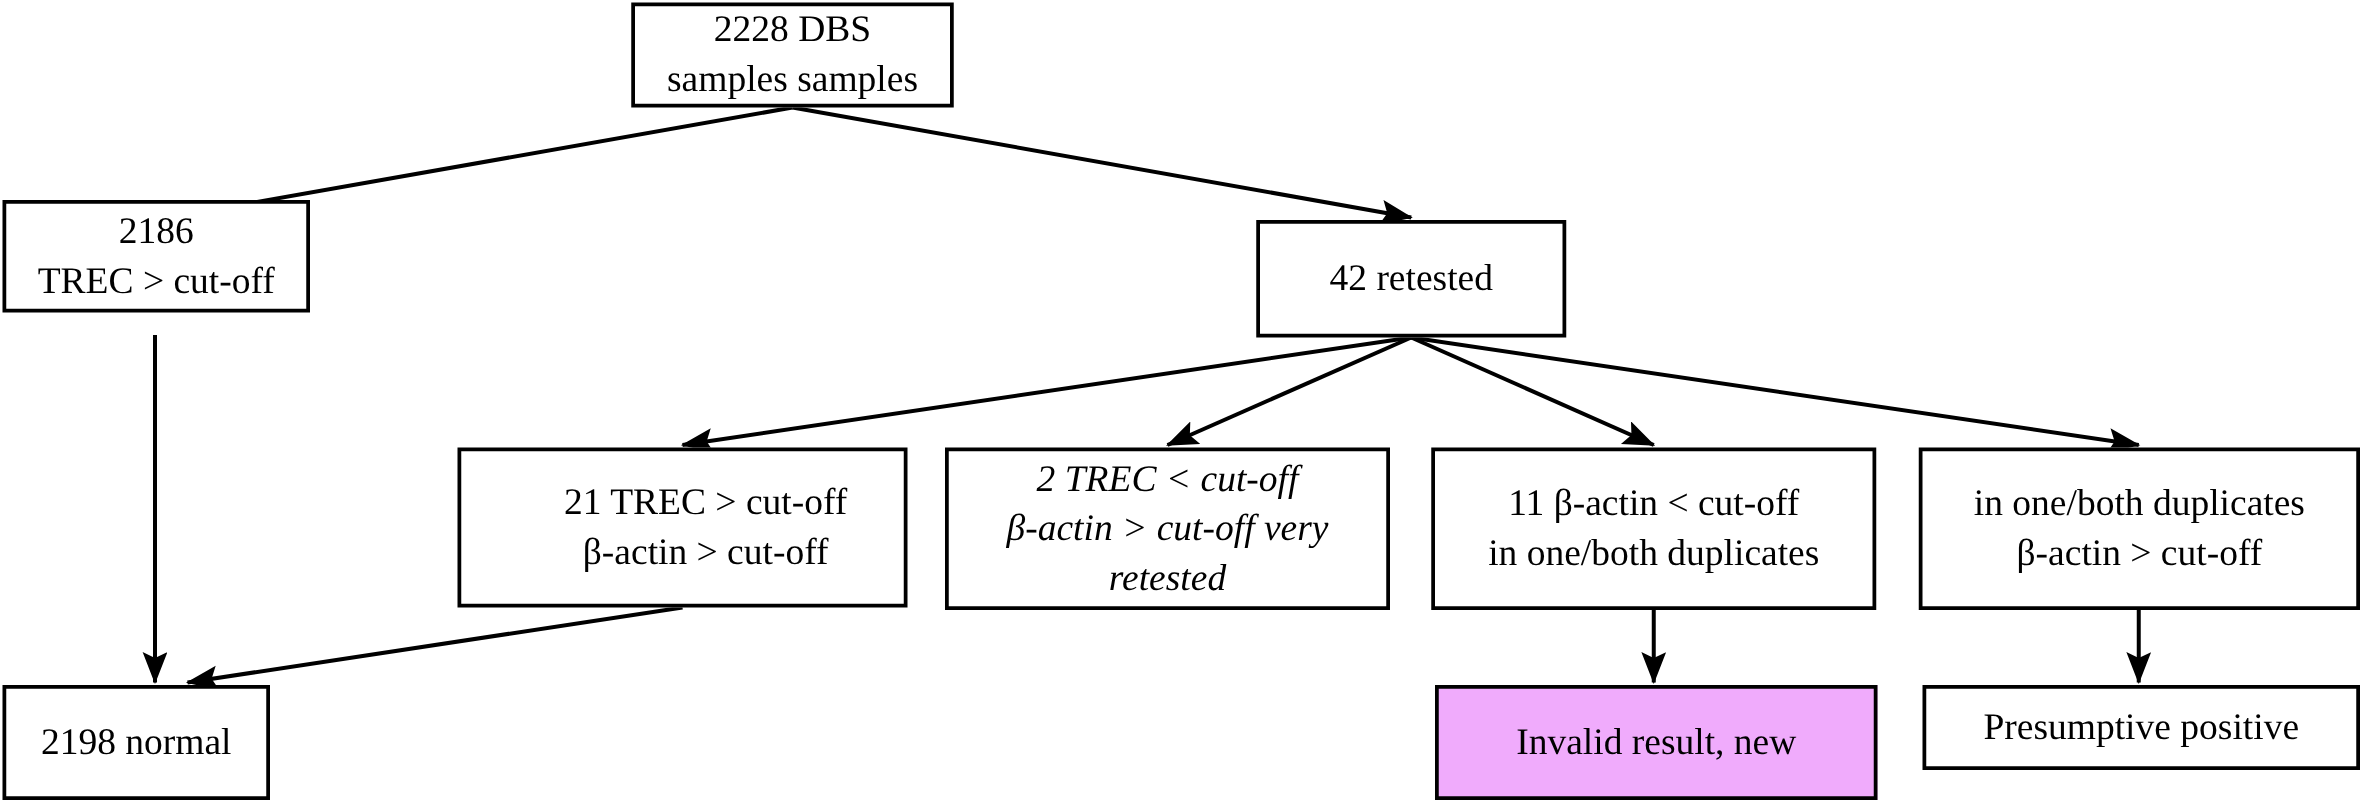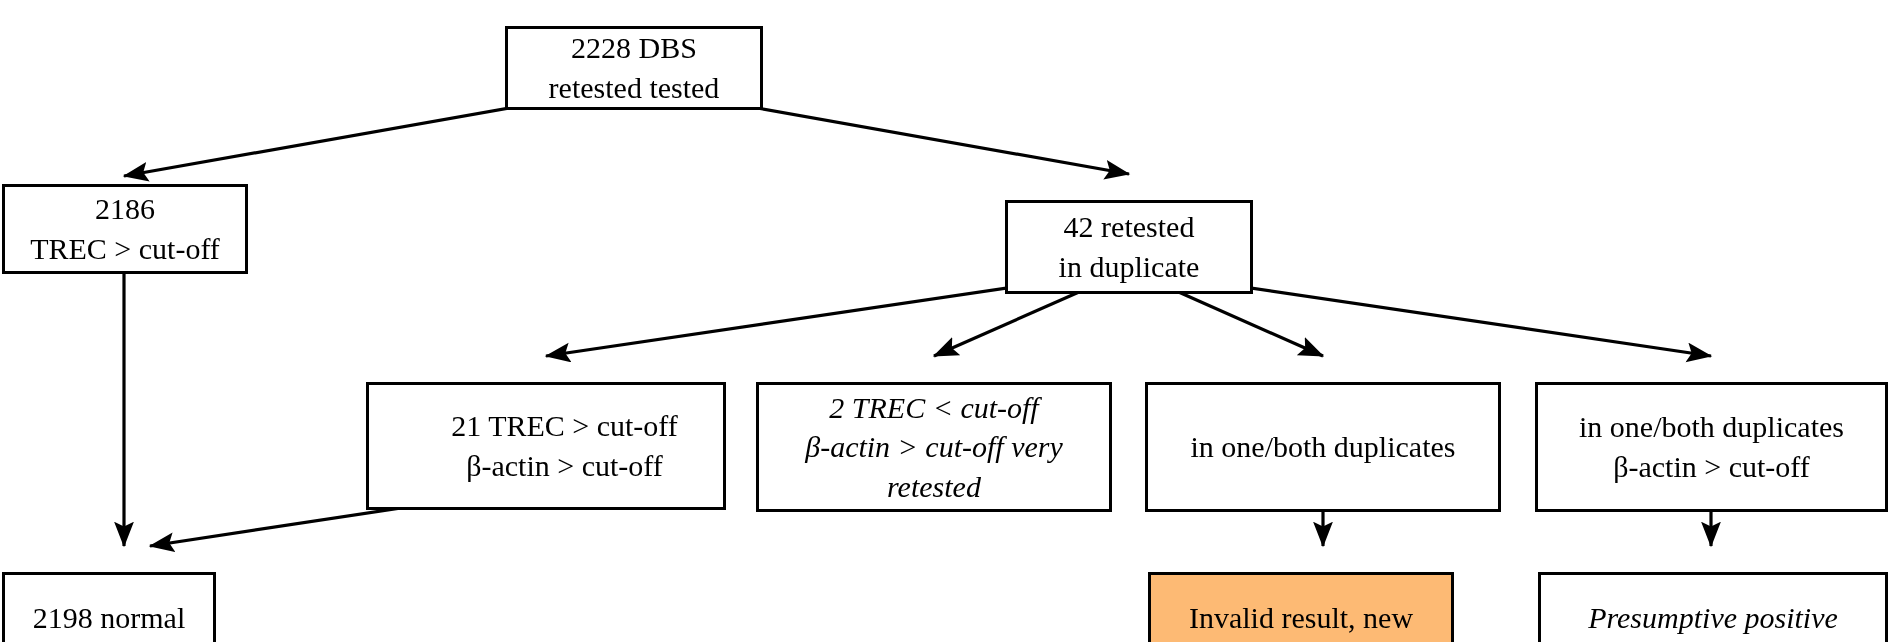--- a/index.html
+++ b/index.html
@@ -32,21 +32,20 @@
     border: 3px solid #000000;
     background: #ffffff;
     display: flex;
     flex-direction: column;
     align-items: center;
     justify-content: center;
     text-align: right;
     line-height: 1.32;
     font-size: 30px;
     padding: 2px 6px;
-    margin-top: 24px;
   }
   .node .line {
     display: block;
     white-space: nowrap;
   }
 </style>
 </head>
 <body>
 
 <div id="flowchart-canvas">
@@ -65,49 +64,49 @@
         <polyline points="1129,270 1711,356"></polyline>
         <polyline points="124,268 124,546"></polyline>
         <polyline points="546,486 150,546"></polyline>
         <polyline points="1323,488 1323,546"></polyline>
         <polyline points="1711,488 1711,546"></polyline>
       </g>
   </svg>
   <div id="nodes-group">
       <div class="node" style="left: 505px; top: 2px; width: 258px; height: 84px; border-color: rgb(0, 0, 0); background: rgb(255, 255, 255);">
         <span class="line">2228 DBS</span>
-        <span class="line">retested tested</span>
+        <span class="line">samples samples</span>
       </div>
       <div class="node" style="left: 2px; top: 160px; width: 246px; height: 90px; border-color: rgb(0, 0, 0); background: rgb(255, 255, 255);">
         <span class="line">2186</span>
         <span class="line">TREC &gt; cut-off</span>
       </div>
       <div class="node" style="left: 1005px; top: 176px; width: 248px; height: 94px; border-color: rgb(0, 0, 0); background: rgb(255, 255, 255);">
         <span class="line">42 retested</span>
-        <span class="line">in duplicate</span>
       </div>
       <div class="node" style="left: 366px; top: 358px; width: 360px; height: 128px; border-color: rgb(0, 0, 0); background: rgb(255, 255, 255); padding-left: 43px;">
         <span class="line">21 TREC &gt; cut-off</span>
         <span class="line">β-actin &gt; cut-off</span>
       </div>
       <div class="node" style="left: 756px; top: 358px; width: 356px; height: 130px; border-color: rgb(0, 0, 0); background: rgb(255, 255, 255); font-style: italic;">
         <span class="line">2 TREC &lt; cut-off</span>
         <span class="line">β-actin &gt; cut-off very</span>
         <span class="line">retested</span>
       </div>
       <div class="node" style="left: 1145px; top: 358px; width: 356px; height: 130px; border-color: rgb(0, 0, 0); background: rgb(255, 255, 255);">
+        <span class="line">11 β-actin &lt; cut-off</span>
         <span class="line">in one/both duplicates</span>
       </div>
       <div class="node" style="left: 1535px; top: 358px; width: 353px; height: 130px; border-color: rgb(0, 0, 0); background: rgb(255, 255, 255);">
         <span class="line">in one/both duplicates</span>
         <span class="line">β-actin &gt; cut-off</span>
       </div>
       <div class="node" style="left: 2px; top: 548px; width: 214px; height: 92px; border-color: rgb(0, 0, 0); background: rgb(255, 255, 255);">
         <span class="line">2198 normal</span>
       </div>
-      <div class="node" style="left: 1148px; top: 548px; width: 306px; height: 92px; border-color: rgb(0, 0, 0); background: #fdba74;">
+      <div class="node" style="left: 1148px; top: 548px; width: 354px; height: 92px; border-color: rgb(0, 0, 0); background: #f0abfc;">
         <span class="line">Invalid result, new</span>
       </div>
-      <div class="node" style="left: 1538px; top: 548px; width: 350px; height: 92px; border-color: rgb(0, 0, 0); background: rgb(255, 255, 255); font-style: italic;">
+      <div class="node" style="left: 1538px; top: 548px; width: 350px; height: 68px; border-color: rgb(0, 0, 0); background: rgb(255, 255, 255);">
         <span class="line">Presumptive positive</span>
       </div>
     </div>
 </div>
 
 </body></html>

